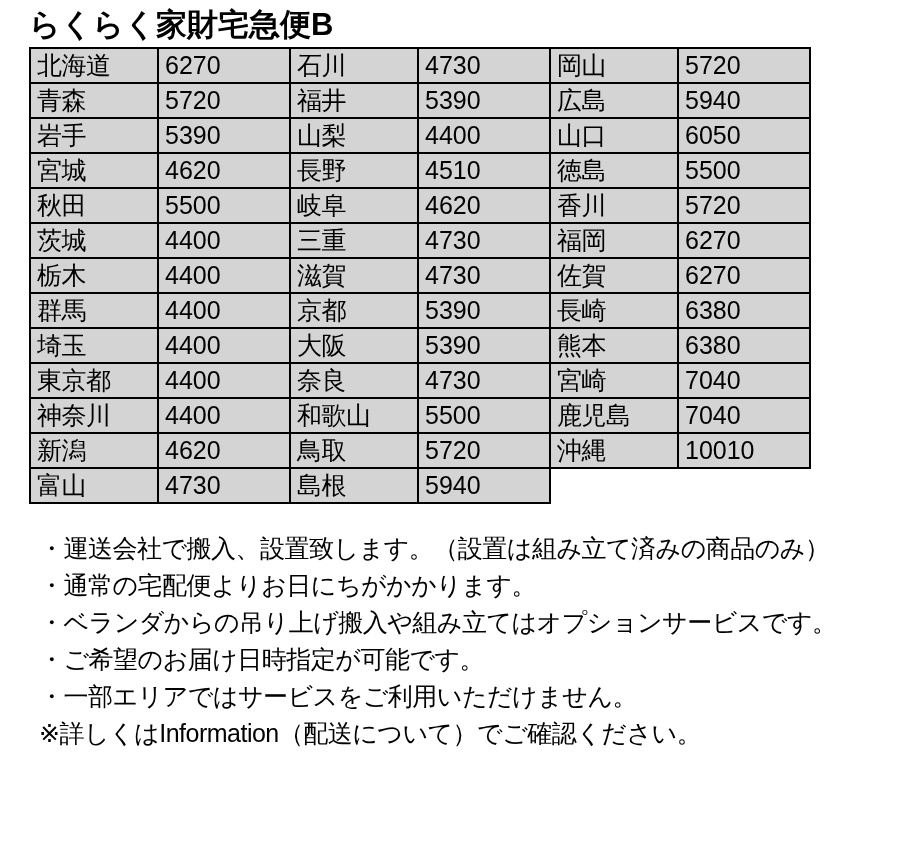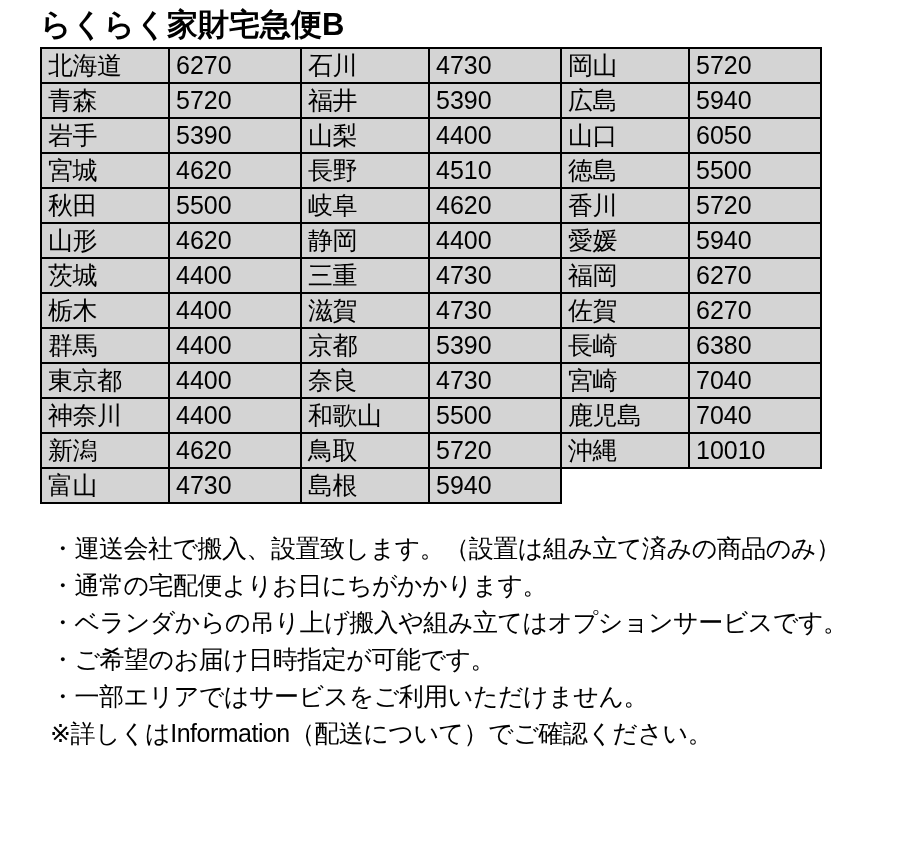--- a/index.html
+++ b/index.html
@@ -12,21 +12,21 @@
     background: #ffffff;
     font-family: "Liberation Sans", "DejaVu Sans", sans-serif;
     color: #000000;
     overflow: hidden;
   }
   .page {
     position: relative;
     width: 900px;
     height: 859px;
     box-sizing: border-box;
-    padding: 6px 18px 0 40px;
+    padding: 6px 18px 0 29px;
   }
   .title {
     font-size: 31px;
     font-weight: bold;
     letter-spacing: 0px;
     line-height: 38px;
     margin: 0 0 3px 0;
     white-space: nowrap;
   }
   table.rates {
@@ -124,28 +124,20 @@
         </tr>
         <tr>
           <td class="pref">秋田</td>
           <td class="fee">5500</td>
           <td class="pref">岐阜</td>
           <td class="fee">4620</td>
           <td class="pref">香川</td>
           <td class="fee">5720</td>
         </tr>
         <tr>
-          <td class="pref">山形</td>
-          <td class="fee">4620</td>
-          <td class="pref">静岡</td>
-          <td class="fee">4400</td>
-          <td class="pref">愛媛</td>
-          <td class="fee">5940</td>
-        </tr>
-        <tr>
           <td class="pref">茨城</td>
           <td class="fee">4400</td>
           <td class="pref">三重</td>
           <td class="fee">4730</td>
           <td class="pref">福岡</td>
           <td class="fee">6270</td>
         </tr>
         <tr>
           <td class="pref">栃木</td>
           <td class="fee">4400</td>
@@ -153,20 +145,28 @@
           <td class="fee">4730</td>
           <td class="pref">佐賀</td>
           <td class="fee">6270</td>
         </tr>
         <tr>
           <td class="pref">群馬</td>
           <td class="fee">4400</td>
           <td class="pref">京都</td>
           <td class="fee">5390</td>
           <td class="pref">長崎</td>
+          <td class="fee">6380</td>
+        </tr>
+        <tr>
+          <td class="pref">埼玉</td>
+          <td class="fee">4400</td>
+          <td class="pref">大阪</td>
+          <td class="fee">5390</td>
+          <td class="pref">熊本</td>
           <td class="fee">6380</td>
         </tr>
         <tr>
           <td class="pref">東京都</td>
           <td class="fee">4400</td>
           <td class="pref">奈良</td>
           <td class="fee">4730</td>
           <td class="pref">宮崎</td>
           <td class="fee">7040</td>
         </tr>

